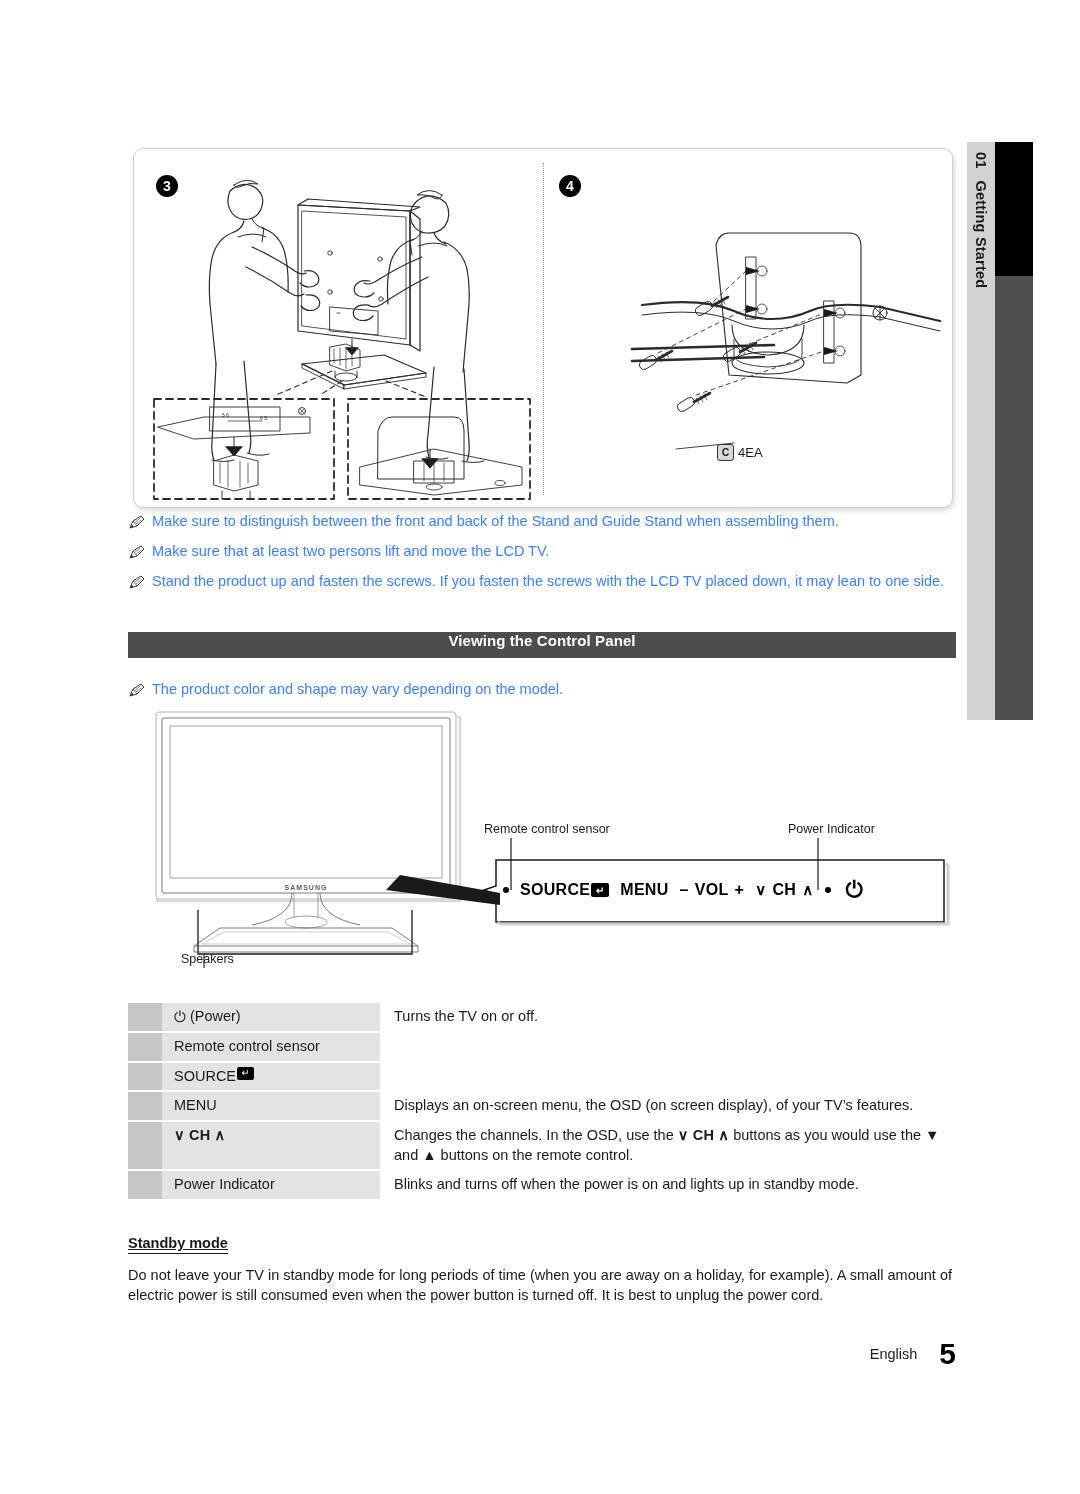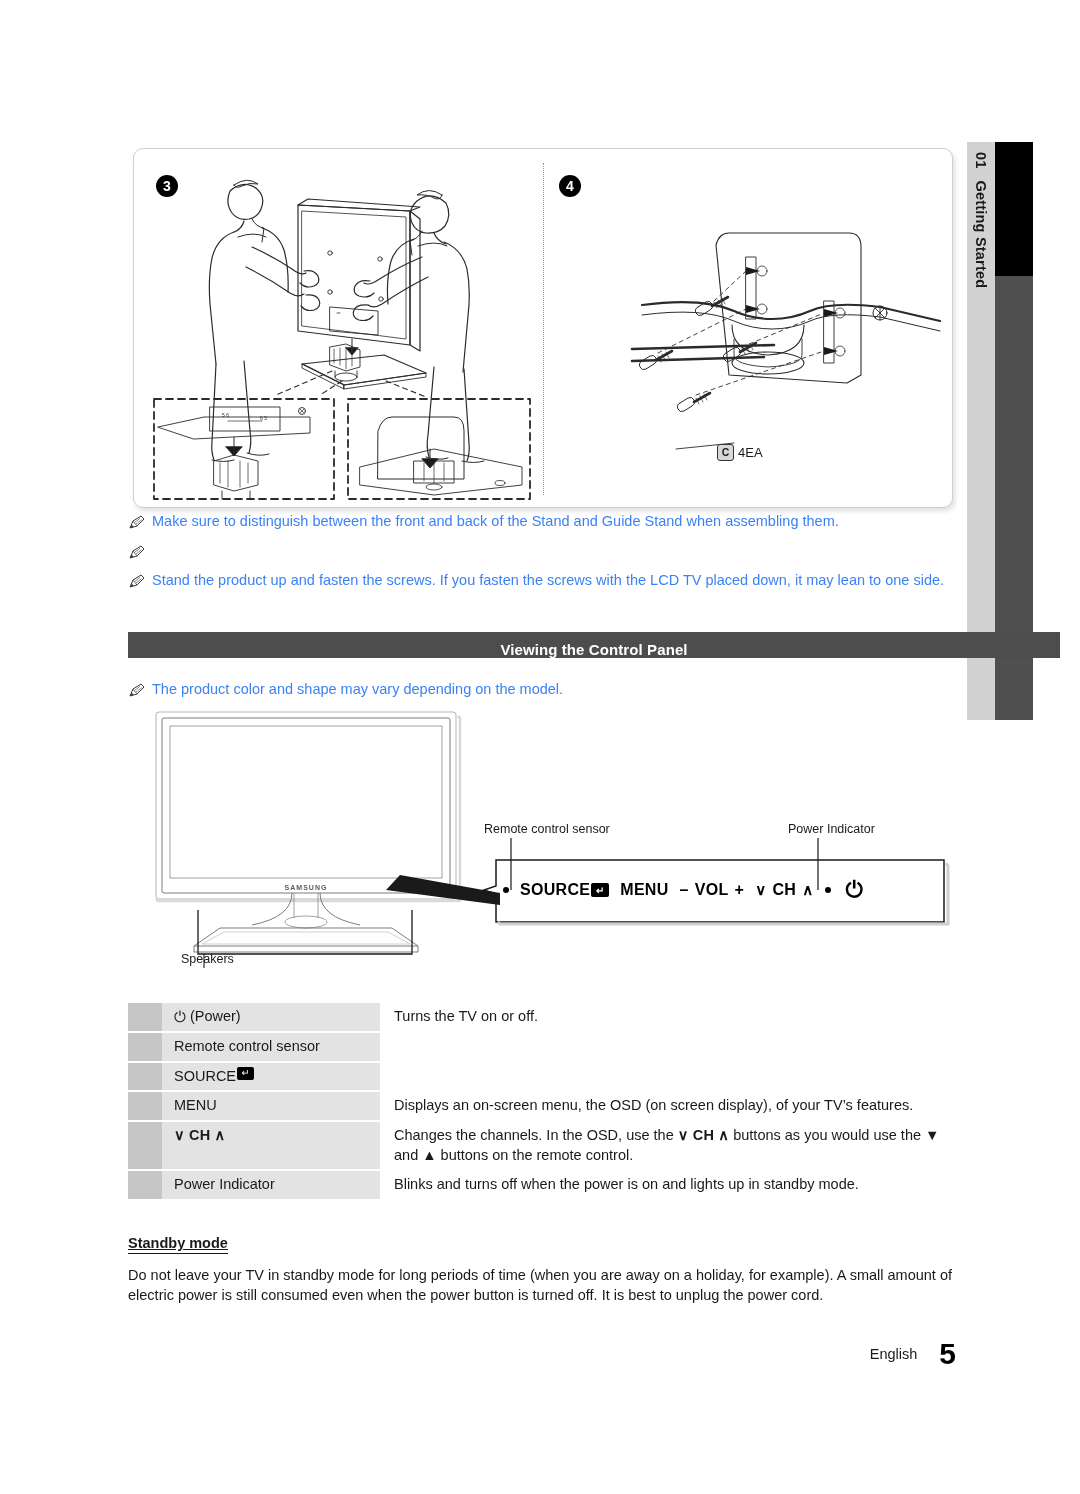--- a/index.html
+++ b/index.html
@@ -161,28 +161,28 @@
     font-size: 14.5px;
     line-height: 1.32;
     color: #3b82f6;
   }
 
   
   .section-bar {
     position: absolute;
     left: 128px;
     top: 632px;
-    width: 932px;
+    width: 828px;
     height: 26px;
     background: #4d4d4d;
     color: #ffffff;
     font-size: 15px;
     font-weight: bold;
     display: flex;
-    align-items: flex-end;
+    align-items: flex-start;
     justify-content: center;
     letter-spacing: 0.1px;
   }
 
   .note-under-bar {
     position: absolute;
     left: 128px;
     top: 680px;
     width: 828px;
     display: flex;
@@ -515,20 +515,21 @@
     </svg>
     <span class="note-text">Make sure to distinguish between the front and back of the Stand and Guide Stand when assembling them.</span>
   </div>
   <div class="note-row">
     <svg class="note-icon" viewBox="0 0 18 15">
       <path d="M2 13 L5 6 L13 1 L16 4 L9 11 Z" fill="none" stroke="#3a3a3a" stroke-width="1"></path>
       <path d="M5 6 L9 11" stroke="#3a3a3a" stroke-width="0.7"></path>
       <path d="M6.5 7.5 L12 3.3 M8 9 L13.5 4.8" stroke="#3a3a3a" stroke-width="0.6"></path>
       <path d="M2 13 L5.5 12 L4 9.5 Z" fill="#3a3a3a" stroke="none"></path>
     </svg>
+    <span class="note-text">Make sure that at least two persons lift and move the LCD TV.</span>
   </div>
   <div class="note-row">
     <svg class="note-icon" viewBox="0 0 18 15">
       <path d="M2 13 L5 6 L13 1 L16 4 L9 11 Z" fill="none" stroke="#3a3a3a" stroke-width="1"></path>
       <path d="M5 6 L9 11" stroke="#3a3a3a" stroke-width="0.7"></path>
       <path d="M6.5 7.5 L12 3.3 M8 9 L13.5 4.8" stroke="#3a3a3a" stroke-width="0.6"></path>
       <path d="M2 13 L5.5 12 L4 9.5 Z" fill="#3a3a3a" stroke="none"></path>
     </svg>
     <span class="note-text">Stand the product up and fasten the screws. If you fasten the screws with the LCD TV placed down, it may lean to one side.</span>
   </div>

